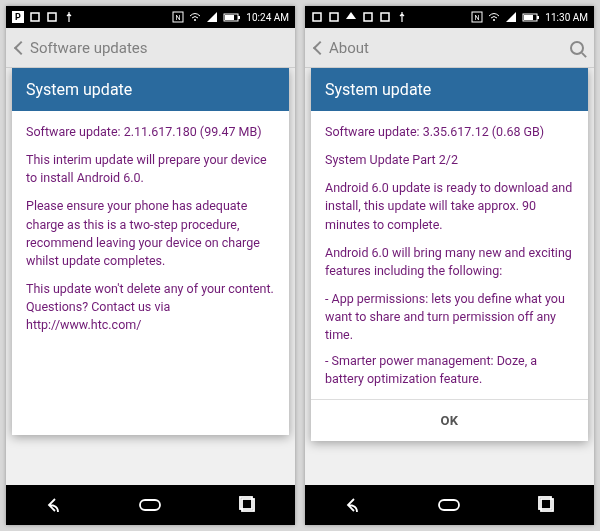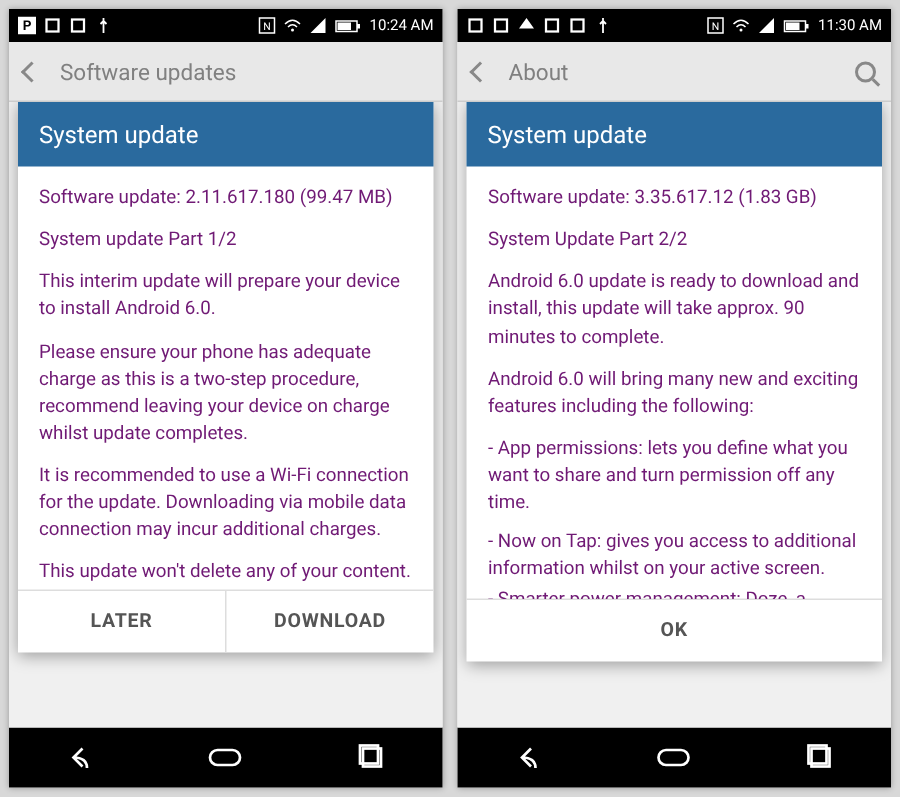--- a/index.html
+++ b/index.html
@@ -1,21 +1,21 @@
 <!DOCTYPE html>
 <html><head>
 <meta charset="utf-8">
 <style>
 *{margin:0;padding:0;box-sizing:border-box;font-family:Roboto,Arial,sans-serif}
 body{width:600px;height:531px;background:#d8d8d8;display:flex;gap:10px;padding:6px;overflow:hidden}
 .phone{flex:1;background:#fff;position:relative;display:flex;flex-direction:column;box-shadow:0 0 4px rgba(0,0,0,.3)}
 .statusbar{height:22px;background:#000;color:#fff;display:flex;align-items:center;padding:0 6px;font-size:10px;justify-content:space-between}
 .sb-left,.sb-right{display:flex;align-items:center;gap:5px}
 .sb-icon{width:12px;height:12px;display:inline-block}
-.appbar{height:40px;background:#e8e8e8;color:#808080;display:flex;align-items:center;padding:0 10px;gap:14px;font-size:15px;border-bottom:1px solid #ccc}
+.appbar{height:40px;background:#e8e8e8;color:#808080;display:flex;align-items:center;padding:0 10px;gap:4px;font-size:15px;border-bottom:1px solid #ccc}
 .back-chevron{width:10px;height:10px;border-left:2px solid #888;border-bottom:2px solid #888;transform:rotate(45deg)}
 .appbar .title{flex:1}
 .search-icon{width:14px;height:14px;border:2px solid #888;border-radius:50%;position:relative}
 .search-icon:after{content:'';position:absolute;width:6px;height:2px;background:#888;bottom:-3px;right:-5px;transform:rotate(45deg)}
 .content-shadow{flex:1;background:#f0f0f0;position:relative;overflow:hidden}
 .behind{position:absolute;bottom:50px;left:0;right:0;text-align:center;color:#666;font-size:11px;font-weight:700;letter-spacing:.5px}
 .behind .chev{width:14px;height:14px;border:2px solid #999;border-radius:50%;margin:0 auto 2px;position:relative}
 .dialog{position:absolute;top:0;left:6px;right:6px;background:#fff;box-shadow:0 2px 10px rgba(0,0,0,.35);display:flex;flex-direction:column}
 .dlg-head{background:#2a6a9e;color:#fff;padding:12px 14px;font-size:16px}
 .dlg-body{padding:12px 14px;font-size:12.5px;color:#701a75;line-height:1.45;overflow-y:auto}
@@ -76,29 +76,23 @@
   </div>
   <div class="content-shadow">
     <div class="behind">
       <div class="chev"></div>
       <span>CHECK NOW</span>
     </div>
     <div class="dialog">
       <div class="dlg-head">System update</div>
       <div class="dlg-body">
         <p>Software update: 2.11.617.180 (99.47 MB)</p>
-        <p>System update Part 1/2</p>
         <p>This interim update will prepare your device to install Android 6.0.</p>
         <p>Please ensure your phone has adequate charge as this is a two-step procedure, recommend leaving your device on charge whilst update completes.</p>
-        <p>It is recommended to use a Wi-Fi connection for the update. Downloading via mobile data connection may incur additional charges.</p>
         <p style="margin-bottom:0">This update won't delete any of your content. Questions? Contact us via http://www.htc.com/</p>
-      </div>
-      <div class="dlg-buttons">
-        <div class="dlg-btn">LATER</div>
-        <div class="dlg-btn">DOWNLOAD</div>
       </div>
     </div>
   </div>
   <div class="navbar">
     <span class="nav-icon">
         <svg width="22" height="22" viewBox="0 0 22 22">
           <path d="M13 5 L7 11 L13 17 M7 11 Q16 11 16 18" stroke="#fff" stroke-width="1.8" fill="none"></path>
         </svg>
       </span>
     <span class="nav-icon">
@@ -159,26 +153,25 @@
   </div>
   <div class="appbar">
     <span class="back-chevron"></span>
     <span class="title">About</span>
     <span class="search-icon"></span>
   </div>
   <div class="content-shadow">
     <div class="dialog">
       <div class="dlg-head">System update</div>
       <div class="dlg-body">
-        <p>Software update: 3.35.617.12 (1.83 GB)</p>
+        <p>Software update: 3.35.617.12 (0.68 GB)</p>
         <p>System Update Part 2/2</p>
         <p>Android 6.0 update is ready to download and install, this update will take approx. 90 minutes to complete.</p>
         <p>Android 6.0 will bring many new and exciting features including the following:</p>
         <p style="margin-bottom:8px">- App permissions: lets you define what you want to share and turn permission off any time.</p>
-        <p style="margin-bottom:2px">- Now on Tap: gives you access to additional information whilst on your active screen.</p>
         <p style="margin-bottom:0">- Smarter power management: Doze, a battery optimization feature.</p>
       </div>
       <div class="dlg-buttons">
         <div class="dlg-btn">OK</div>
       </div>
     </div>
   </div>
   <div class="navbar">
     <span class="nav-icon">
         <svg width="22" height="22" viewBox="0 0 22 22">

